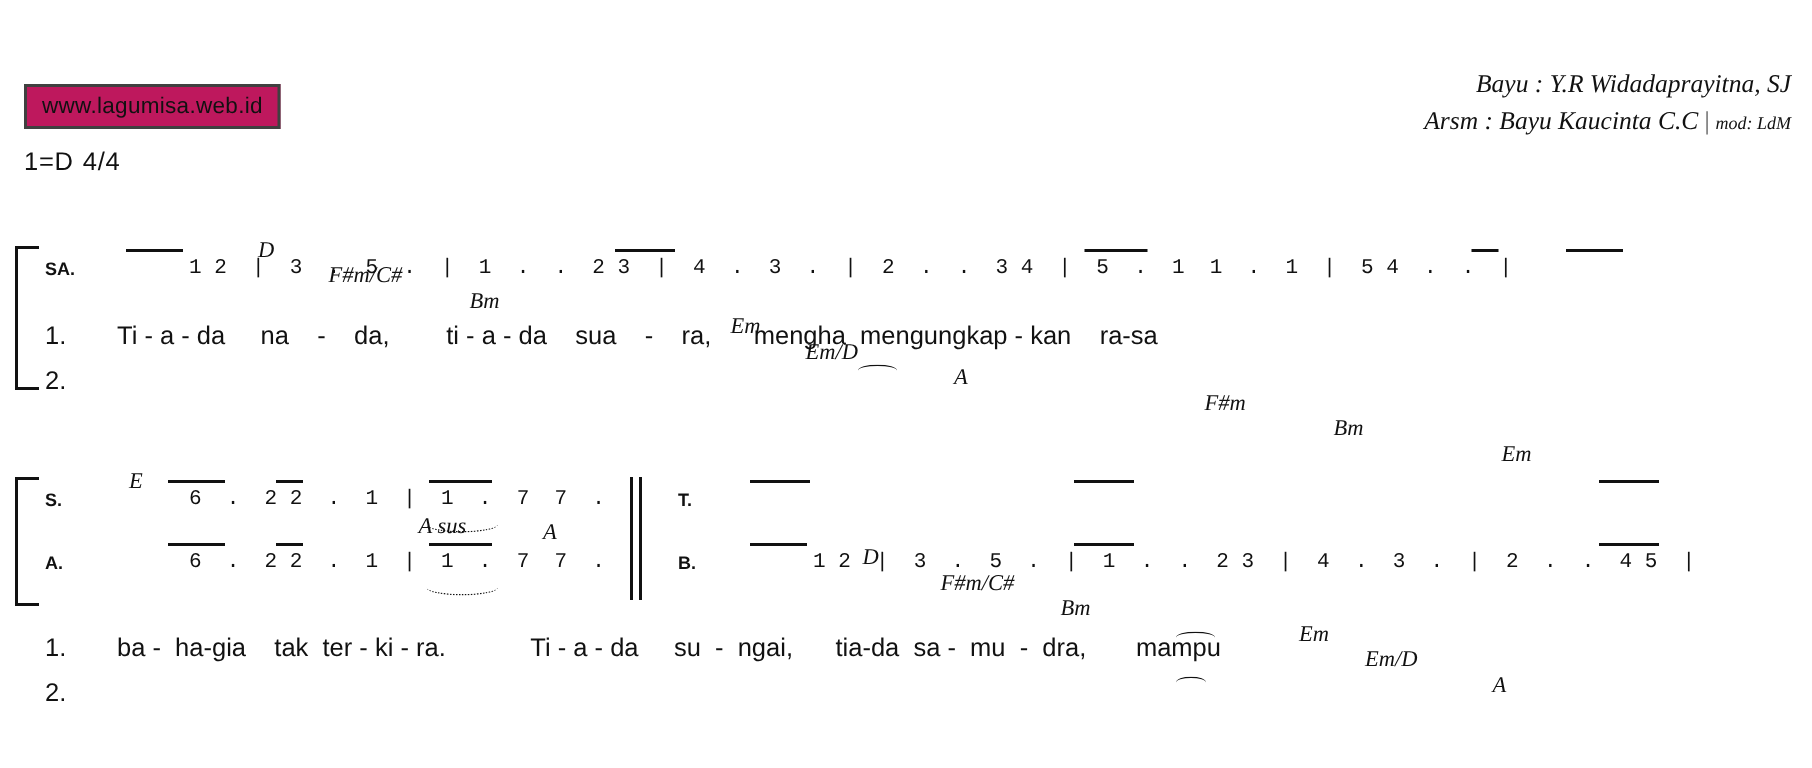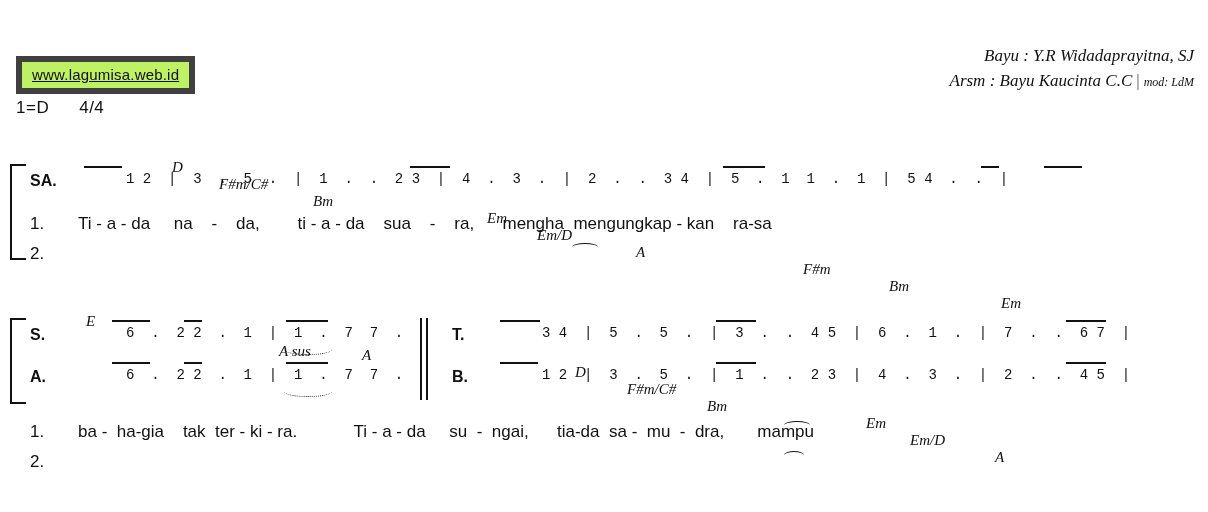--- a/index.html
+++ b/index.html
@@ -9,35 +9,34 @@
     font-family:"Liberation Serif", serif;
     color:#111;
     overflow:hidden;
     position:relative;
   }
   .page{position:relative;width:1208px;height:512px;}
 
   
   .url-box{
     position:absolute;left:16px;top:56px;
-    border:6px solid #404040;
+    border:2px solid #404040;
     padding:4px 10px 5px 10px;
     font-family:"Liberation Sans", sans-serif;
     font-size:15px;
     letter-spacing:0.2px;
-    background:#bef264;
-    text-decoration:underline;
+    background:#be185d;
   }
   .keysig{
     position:absolute;left:16px;top:98px;
     font-family:"Liberation Sans", sans-serif;
     font-size:17px;
     letter-spacing:0.5px;
   }
-  .keysig .meter{margin-left:30px;}
+  .keysig .meter{margin-left:6px;}
   .title{
     position:absolute;left:0;right:0;top:44px;
     text-align:center;
     font-family:"Liberation Serif", serif;
     font-size:30px;
     font-variant:small-caps;
     letter-spacing:1px;
     font-weight:bold;
   }
   .credits{
@@ -64,21 +63,21 @@
     font-family:"Liberation Serif", serif;
     font-style:italic;
     font-size:15px;
     white-space:pre;
   }
   .chord{position:absolute;}
   .voice{
     position:absolute;
     font-family:"Liberation Sans", sans-serif;
     font-weight:bold;
-    font-size:16px;
+    font-size:12px;
   }
   .notes{position:absolute;white-space:pre;font-family:Liberation Mono, monospace;font-size:14px;margin-left:42px;}
   .dblbar{position:absolute;width:1.6px;background:#111;}
   .beam{position:absolute;height:1.6px;background:#111;}
   .lyric{
     position:absolute;
     font-family:"Liberation Sans", sans-serif;
     font-size:17px;
     white-space:pre;
   }
@@ -178,21 +177,20 @@
   <div class="notes" style="left:84px;top:367px;">6  .  2 2  .  1  |  1  .  7  7  .  </div>
   <div class="dotted-slur" style="left:284px;top:386px;width:48px;"></div>
 
   <div class="dblbar" style="left:420px;top:318px;height:82px;"></div>
   <div class="dblbar" style="left:426px;top:318px;height:82px;"></div>
 
   <div class="beam" style="left:500px;top:320px;width:40px;"></div>
   <div class="beam" style="left:716px;top:320px;width:40px;"></div>
   <div class="beam" style="left:1066px;top:320px;width:40px;"></div>
   <div class="voice" style="left:452px;top:326px;">T.</div>
-  <div class="notes" style="left:500px;top:325px;">3 4  |  5  .  5  .  |  3  .  .  4 5  |  6  .  1  .  |  7  .  .  6 7  |</div>
 
   <div class="beam" style="left:500px;top:362px;width:38px;"></div>
   <div class="beam" style="left:716px;top:362px;width:40px;"></div>
   <div class="beam" style="left:1066px;top:362px;width:40px;"></div>
   <div class="voice" style="left:452px;top:368px;">B.</div>
   <div class="notes" style="left:500px;top:367px;">1 2  |  3  .  5  .  |  1  .  .  2 3  |  4  .  3  .  |  2  .  .  4 5  |</div>
 
   <div class="lnum" style="left:30px;top:422px;">1.</div>
   <div class="lyric" style="left:78px;top:422px;">ba -  ha-gia    tak  ter - ki - ra.            Ti - a - da     su  -  ngai,      tia-da  sa -  mu  -  dra,       mampu</div>
   <div class="tie" style="left:784px;top:421px;width:26px;"></div>

